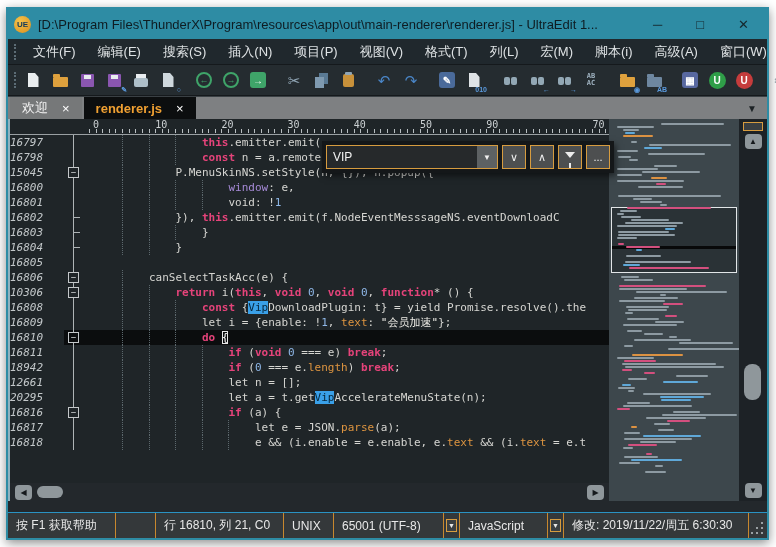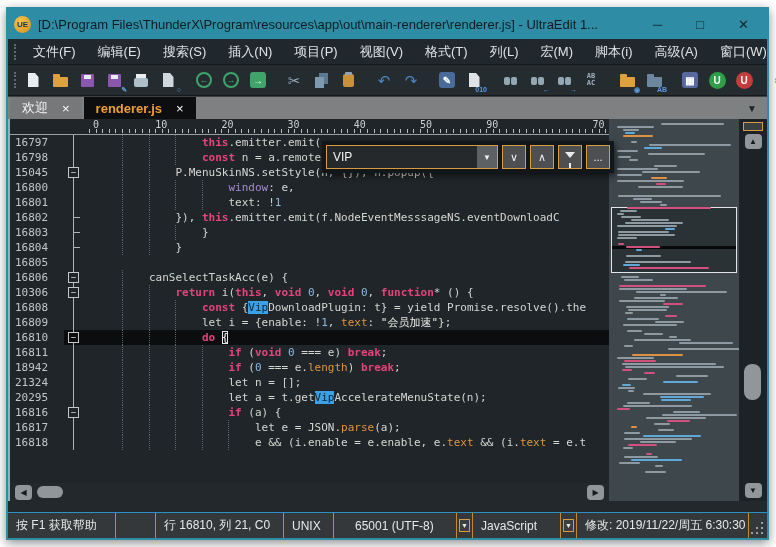--- a/index.html
+++ b/index.html
@@ -50,21 +50,21 @@
   
   .main{flex:1;display:flex;border-left:2px solid #8fb3c0;position:relative;min-height:0;}
   .editorcol{flex:1;display:flex;flex-direction:column;min-width:0;position:relative;background:#1f2528;}
   .ruler{height:16px;position:relative;border-bottom:1px solid #9aa0a3;background:#1f2528;flex:0 0 auto;
     font-family:"DejaVu Sans Mono",monospace;}
   .ruler .ticks{position:absolute;left:79px;right:0;bottom:1px;height:4px;
     background:repeating-linear-gradient(to right,#b9bfc2 0 1px,transparent 1px 6.62px);}
   .rnum{position:absolute;top:0;font-size:10px;color:#ccd1d3;}
   .codearea{flex:1;overflow:hidden;position:relative;font-family:"DejaVu Sans Mono",monospace;font-size:11px;}
   .row{display:flex;height:15px;line-height:15px;}
-  .ln{width:54px;text-align:center;padding-right:11px;color:#c2c7c9;flex:0 0 auto;}
+  .ln{width:54px;text-align:left;padding-right:11px;color:#c2c7c9;flex:0 0 auto;font-style:italic;}
   .fold{width:20px;position:relative;flex:0 0 auto;}
   .fold::before{content:"";position:absolute;left:9px;top:0;bottom:0;border-left:1px solid #aeb4b6;}
   .fmark{position:absolute;left:4px;top:2px;width:11px;height:11px;border:1px solid #c4c8ca;background:#1f2528;
     color:#d6dadc;font-size:9px;line-height:9px;text-align:center;z-index:2;}
   .tick{position:absolute;left:10px;top:7px;width:6px;border-top:1px solid #aeb4b6;}
   .code{flex:1;position:relative;padding-left:12px;white-space:pre;color:#d6d6d2;min-width:0;overflow:hidden;}
   .row.cur .fold,.row.cur .code{background:#0b0d0e;}
   .row.cur .fmark{background:#0b0d0e;}
   .ig{position:absolute;top:0;bottom:0;border-left:1px dotted #5c686d;}
   .t-k{color:#e5437a;font-weight:bold;}
@@ -102,21 +102,21 @@
   .hs-track{flex:1;}
   .bottomstrip{height:11px;background:#23282c;flex:0 0 auto;}
   
   .statusbar{height:26px;background:#34383a;border-top:1px solid #2a93c3;display:flex;align-items:stretch;
     font-size:12px;color:#e8e8e8;flex:0 0 auto;}
   .sfield{display:flex;align-items:center;padding:0 8px;border-right:1px solid #c8882e;white-space:nowrap;overflow:hidden;}
   .sf-help{width:108px;}
   .sf-blank{width:40px;}
   .sf-pos{width:128px;}
   .sf-eol{width:50px;}
-  .sf-enc{width:110px;margin-left:13px;}
+  .sf-enc{width:110px;}
   .sf-lang{width:88px;}
   .sf-mod{flex:1;}
   .sdrop{width:16px;display:flex;align-items:center;justify-content:center;border-right:1px solid #c8882e;}
   .sdrop i{width:11px;height:13px;border:1px solid #d79c3f;background:#3a3f42;color:#e8e8e8;font-size:7px;
     display:flex;align-items:center;justify-content:center;font-style:normal;}
   .grip{width:18px;position:relative;}
   .grip::before{content:"";position:absolute;right:4px;bottom:4px;width:2px;height:2px;background:#9aa0a3;
     box-shadow:-5px 5px 0 #9aa0a3,0 5px 0 #9aa0a3,-10px 10px 0 #9aa0a3,-5px 10px 0 #9aa0a3,0 10px 0 #9aa0a3;
     transform:translateY(-10px);}
 </style>
@@ -310,21 +310,21 @@
             <span class="code"><i class="ig" style="left: 38.48px;"></i><i class="ig" style="left: 64.96px;"></i>            <span class="t-d">P.MenuSkinNS.setStyle(n, {}), n.popup({</span></span>
           </div>
           <div class="row">
             <span class="ln">16800</span>
             <span class="fold"></span>
             <span class="code"><i class="ig" style="left: 38.48px;"></i><i class="ig" style="left: 64.96px;"></i><i class="ig" style="left: 91.44px;"></i><i class="ig" style="left: 117.92px;"></i>                    <span class="t-p">window</span><span class="t-d">: e,</span></span>
           </div>
           <div class="row">
             <span class="ln">16801</span>
             <span class="fold"></span>
-            <span class="code"><i class="ig" style="left: 38.48px;"></i><i class="ig" style="left: 64.96px;"></i><i class="ig" style="left: 91.44px;"></i><i class="ig" style="left: 117.92px;"></i>                    <span class="t-d">text: !</span><span class="t-n">1</span></span>
+            <span class="code"><i class="ig" style="left: 38.48px;"></i><i class="ig" style="left: 64.96px;"></i><i class="ig" style="left: 91.44px;"></i><i class="ig" style="left: 117.92px;"></i>                    <span class="t-d">void: !</span><span class="t-n">1</span></span>
           </div>
           <div class="row">
             <span class="ln">16802</span>
             <span class="fold">
               <i class="tick"></i>
             </span>
             <span class="code"><i class="ig" style="left: 38.48px;"></i><i class="ig" style="left: 64.96px;"></i>            <span class="t-d">}), </span><span class="t-k">this</span><span class="t-d">.emitter.emit(f.NodeEventMesssageNS.eventDownloadC</span></span>
           </div>
           <div class="row">
             <span class="ln">16803</span>
@@ -380,21 +380,21 @@
             <span class="ln">16811</span>
             <span class="fold"></span>
             <span class="code"><i class="ig" style="left: 38.48px;"></i><i class="ig" style="left: 64.96px;"></i><i class="ig" style="left: 91.44px;"></i><i class="ig" style="left: 117.92px;"></i>                    <span class="t-k">if</span><span class="t-d"> (</span><span class="t-k">void</span><span class="t-d"> </span><span class="t-n">0</span><span class="t-d"> === e) </span><span class="t-k">break</span><span class="t-d">;</span></span>
           </div>
           <div class="row">
             <span class="ln">18942</span>
             <span class="fold"></span>
             <span class="code"><i class="ig" style="left: 38.48px;"></i><i class="ig" style="left: 64.96px;"></i><i class="ig" style="left: 91.44px;"></i><i class="ig" style="left: 117.92px;"></i>                    <span class="t-k">if</span><span class="t-d"> (</span><span class="t-n">0</span><span class="t-d"> === e.</span><span class="t-o">length</span><span class="t-d">) </span><span class="t-k">break</span><span class="t-d">;</span></span>
           </div>
           <div class="row">
-            <span class="ln">21324</span>
+            <span class="ln">12661</span>
             <span class="fold"></span>
             <span class="code"><i class="ig" style="left: 38.48px;"></i><i class="ig" style="left: 64.96px;"></i><i class="ig" style="left: 91.44px;"></i><i class="ig" style="left: 117.92px;"></i>                    <span class="t-d">let n = [];</span></span>
           </div>
           <div class="row">
             <span class="ln">20295</span>
             <span class="fold"></span>
             <span class="code"><i class="ig" style="left: 38.48px;"></i><i class="ig" style="left: 64.96px;"></i><i class="ig" style="left: 91.44px;"></i><i class="ig" style="left: 117.92px;"></i>                    <span class="t-d">let a = t.get</span><span class="t-h">Vip</span><span class="t-d">AccelerateMenuState(n);</span></span>
           </div>
           <div class="row">
             <span class="ln">16816</span>

